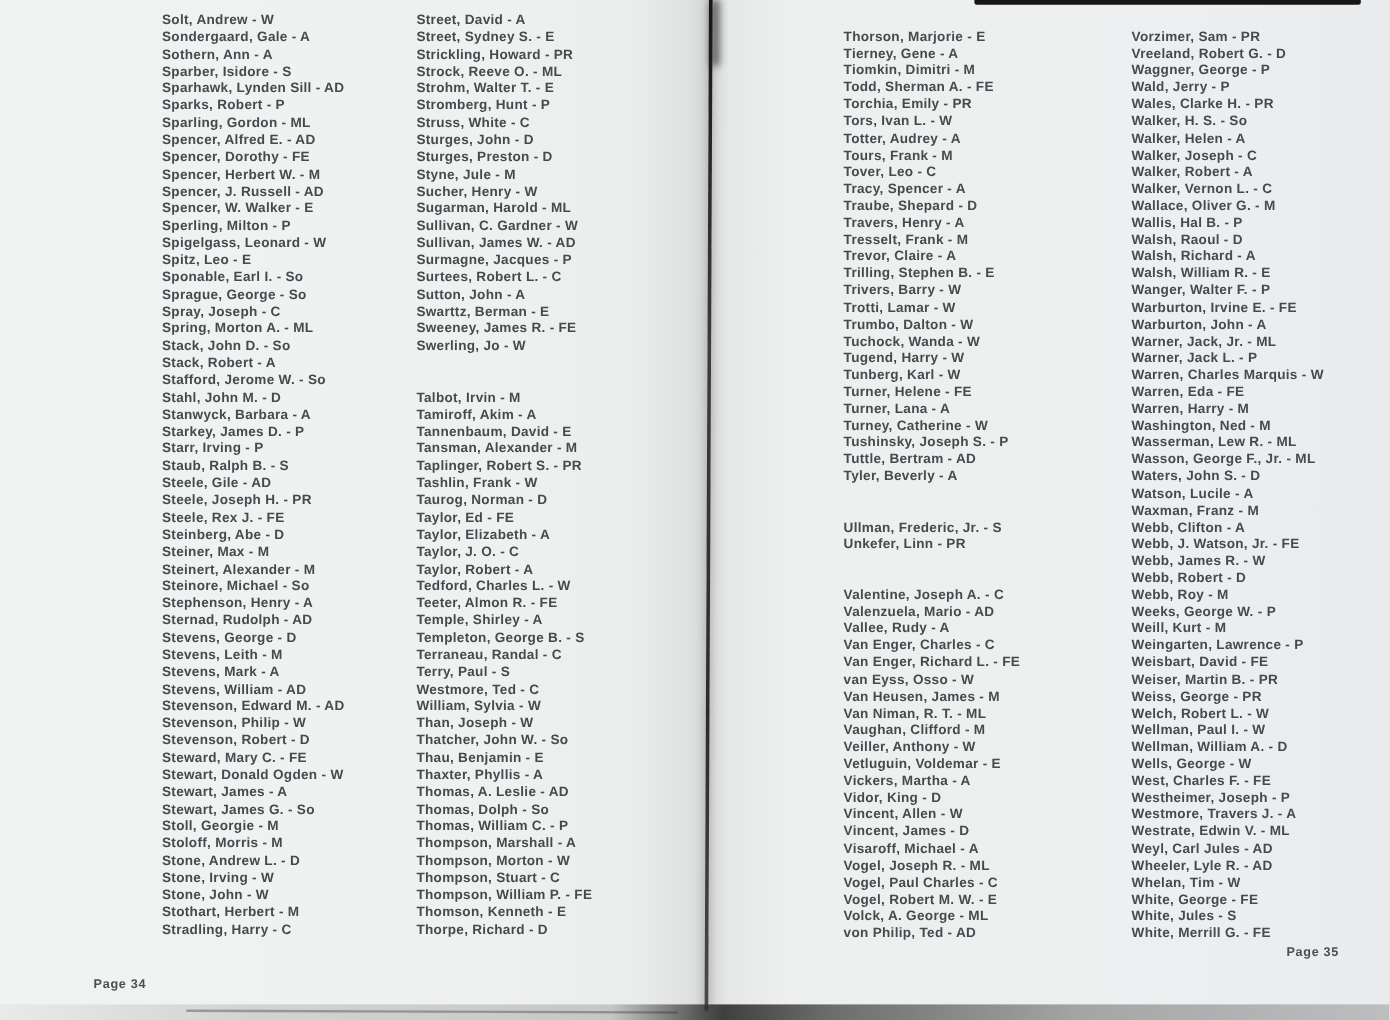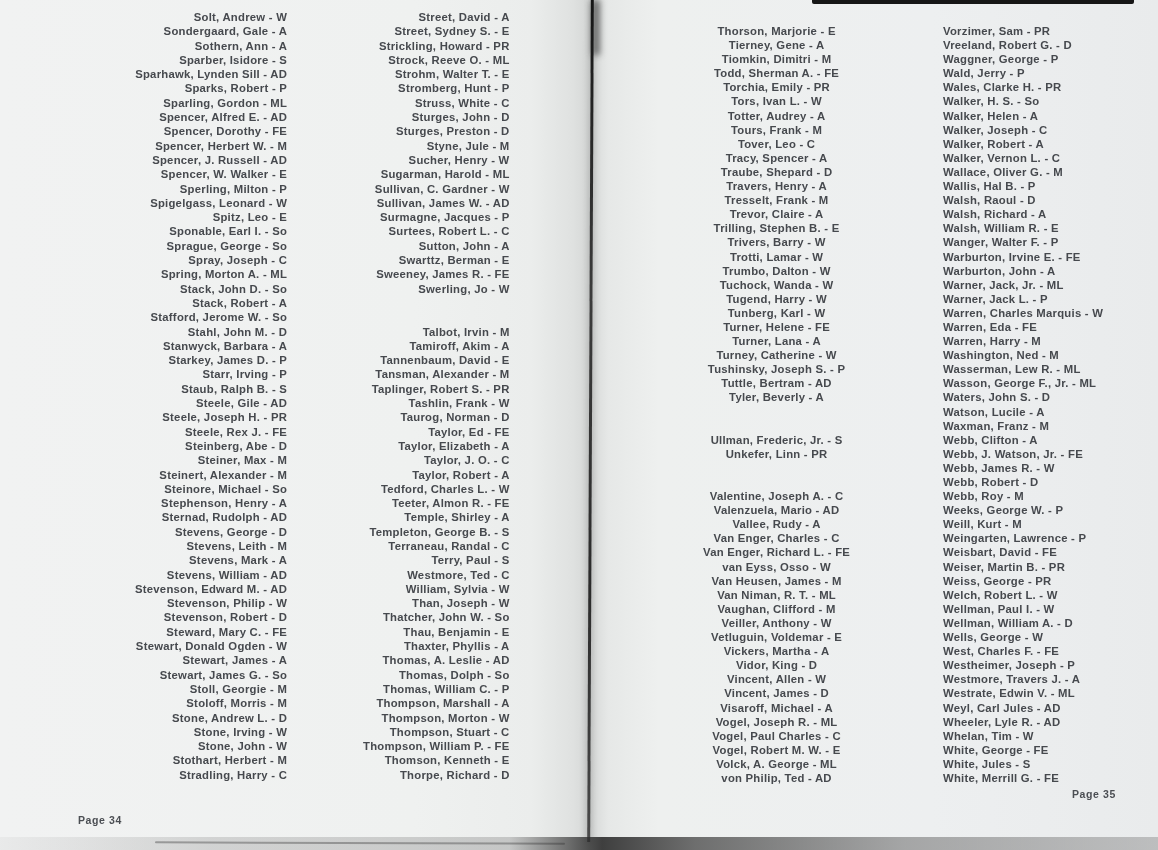--- a/index.html
+++ b/index.html
@@ -14,21 +14,20 @@
   .page {
     position: absolute;
     top: 0;
     bottom: 0;
   }
   .page-left {
     left: 0;
     width: 591px;
     background: linear-gradient(to right,
       #f1f2f2 0%, #eff1f0 70%, #ebedec 90%, #dfe1e0 97%, #d3d5d4 100%);
-    text-align: right;
   }
   .page-right {
     left: 591px;
     right: 0;
     background: linear-gradient(to right,
       #d6d8d7 0%, #e6e8e7 3%, #eef0ef 12%, #edeff0 60%, #e9ebec 100%);
   }
   .gutter-line {
     position: absolute;
     left: 589px;
@@ -86,22 +85,22 @@
     position: absolute;
     color: #46494e;
     font-size: 11.3px;
     font-weight: bold;
     letter-spacing: 0.25px;
     white-space: nowrap;
   }
   .page-left .col  { line-height: 14.3px; }
   .page-right .col { line-height: 14.1px; }
   .col-1 { left: 135px; top: 10px; }
-  .col-2 { left: 363px; top: 10px; }
-  .col-3 { left: 112px; top: 24px; text-align: center; }  
+  .col-2 { left: 347px; top: 10px; }
+  .col-3 { left: 112px; top: 24px; }  
   .col-4 { left: 352px; top: 24px; }  
   .entry.blank { min-height: 14px; }
   .page-number {
     position: absolute;
     font-size: 10.5px;
     font-weight: bold;
     color: #4b4e53;
     letter-spacing: 0.6px;
     white-space: nowrap;
     margin-top: 16px;

